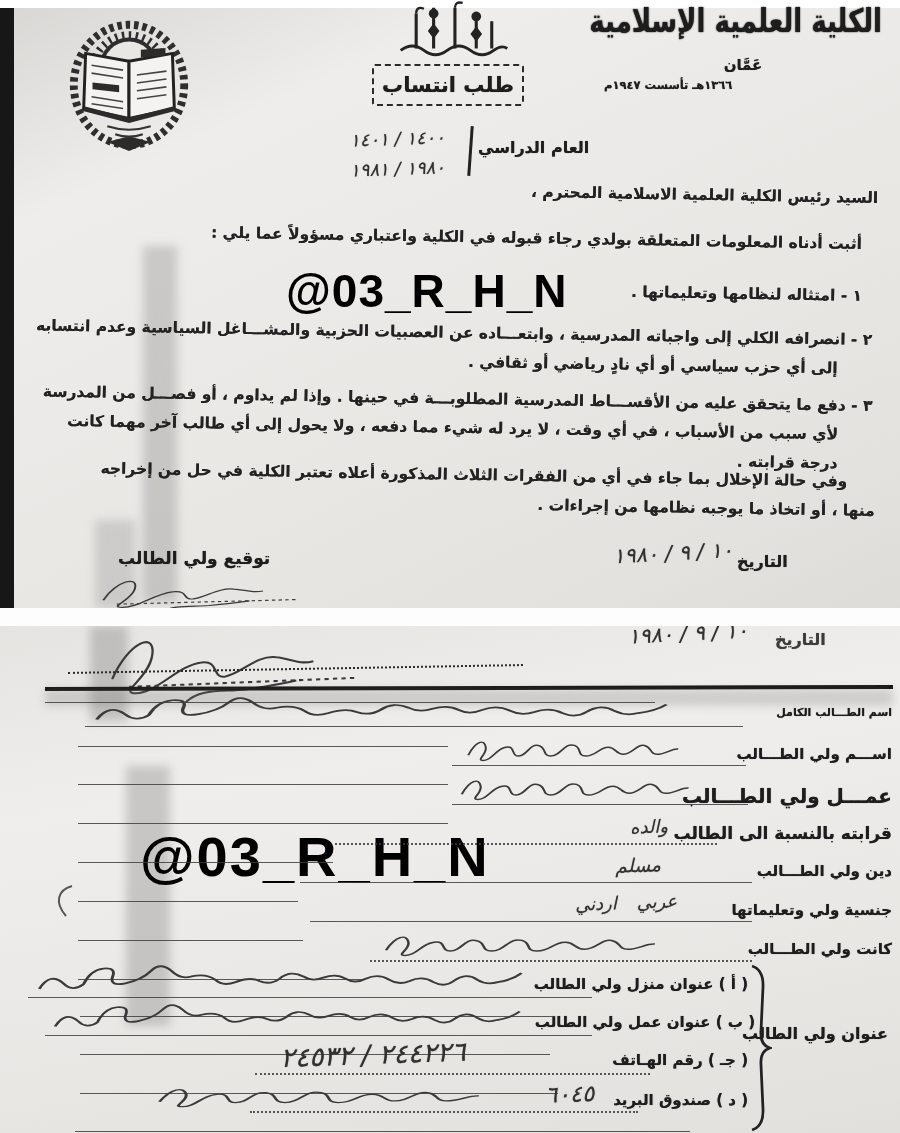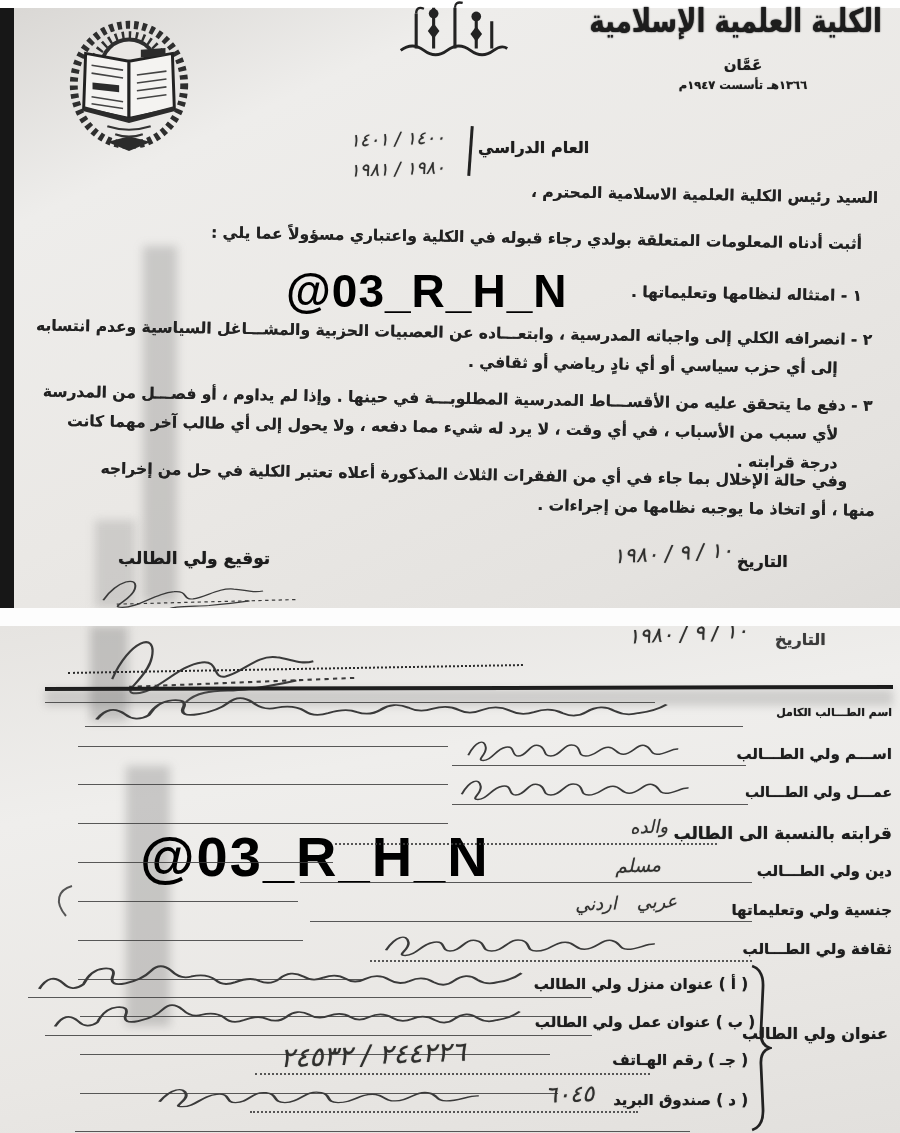--- a/index.html
+++ b/index.html
@@ -69,25 +69,29 @@
     <g stroke="#232323" fill="none" stroke-width="3.2">
       <path d="M22,50 V14 M40,50 V8 M62,50 V8 M84,50 V12 M100,50 V22"></path>
       <path d="M22,14 q0,-8 8,-5 M62,8 q0,-7 8,-5" stroke-width="2.4"></path>
     </g>
     <circle cx="40" cy="14" r="5" fill="#232323"></circle>
       <circle cx="84" cy="17" r="5" fill="#232323"></circle>
     <path d="M40,24 l6,8 -6,8 -6,-8 Z" fill="#232323"></path>
     <path d="M84,27 l6,8 -6,8 -6,-8 Z" fill="#232323"></path>
     <path d="M6,52 q12,-9 24,0 q12,9 24,0 q12,-9 24,0 q12,9 24,0 q8,-6 14,-2" stroke="#232323" stroke-width="3" fill="none"></path>
   </svg>
+  <div class="abs p" style="left:372px;top:64px;width:148px;height:38px;line-height:38px;text-align:center;
+              font-size:21px;border:2.5px dashed #2b2b2b;border-radius:3px;">
+    <span>طلب انتساب</span>
+  </div>
 
   <div class="abs p" style="right:18px;top:6px;width:278px;text-align:center;font-size:26px;
               text-shadow:0 0 1.4px #000;transform:scaleY(1.25);">الكلية العلمية الإسلامية</div>
   <div class="abs p" style="right:18px;top:56px;width:278px;text-align:center;font-size:15px;">عَمَّان</div>
-  <div class="abs p" style="right:18px;top:78px;width:278px;text-align:center;font-size:11.5px;letter-spacing:1px;">١٣٦٦هـ تأسست ١٩٤٧م</div>
+  <div class="abs p" style="right:18px;top:78px;width:278px;text-align:left;font-size:11.5px;letter-spacing:1px;">١٣٦٦هـ تأسست ١٩٤٧م</div>
 
   <div class="abs p" style="left:478px;top:138px;font-size:16px;">العام الدراسي</div>
   <div class="abs" style="left:469px;top:126px;width:2.5px;height:50px;background:#222;transform:rotate(4deg);"></div>
   <div class="abs hw" style="left:330px;top:128px;width:135px;text-align:center;font-size:18px;">١٤٠٠ / ١٤٠١</div>
   <div class="abs hw" style="left:330px;top:158px;width:135px;text-align:center;font-size:18px;">١٩٨٠ / ١٩٨١</div>
 
   <div class="abs bodytxt tilt" style="right:22px;top:184px;white-space:nowrap;">السيد رئيس الكلية العلمية الاسلامية المحترم ،</div>
   <div class="abs bodytxt tilt" style="right:38px;top:230px;white-space:nowrap;">أثبت أدناه المعلومات المتعلقة بولدي رجاء قبوله في الكلية واعتباري مسؤولاً عما يلي :</div>
   <div class="abs bodytxt tilt" style="right:38px;top:282px;white-space:nowrap;">١ - امتثاله لنظامها وتعليماتها .</div>
   <div class="abs bodytxt tilt item" style="left:25px;right:28px;top:326px;">٢ - انصرافه الكلي إلى واجباته المدرسية ، وابتعـــاده عن العصبيات الحزبية والمشـــاغل السياسية وعدم انتسابه إلى أي حزب سياسي أو أي نادٍ رياضي أو ثقافي .</div>
@@ -117,25 +121,25 @@
     <div class="abs" style="left:68px;top:42px;width:455px;border-top:2px dotted #2a2a2a;transform:rotate(-1deg);"></div>
 
     <div class="abs" style="left:45px;top:60px;width:848px;height:3.5px;background:#151515;transform:rotate(-.15deg);"></div>
     <div class="abs" style="left:45px;top:63px;width:848px;height:17px;background:rgba(110,110,110,.25);filter:blur(4px);"></div>
     <div class="abs ln" style="left:45px;top:76px;width:610px;"></div>
 
     <div class="abs wm" style="left:140px;top:198px;font-size:56px;letter-spacing:2px;">@03_R_H_N</div>
 
     <div class="abs p" style="right:8px;top:80px;font-size:11px;">اسم الطـــالب الكامل</div>
     <div class="abs p" style="right:8px;top:119px;font-size:15px;">اســـم ولي الطـــالب</div>
-    <div class="abs p" style="right:8px;top:158px;font-size:14px;margin-left:31px;">عمـــل ولي الطـــالب</div>
+    <div class="abs p" style="right:8px;top:158px;font-size:20px;margin-left:31px;">عمـــل ولي الطـــالب</div>
     <div class="abs p" style="right:8px;top:197px;font-size:17px;">قرابته بالنسبة الى الطالب</div>
     <div class="abs p" style="right:8px;top:236px;font-size:15px;margin-left:44px;">دين ولي الطـــالب</div>
     <div class="abs p" style="right:8px;top:275px;font-size:15px;">جنسية ولي وتعليماتها</div>
-    <div class="abs p" style="right:8px;top:314px;font-size:15px;">ثقافة ولي الطـــالب</div>
+    <div class="abs p" style="right:8px;top:314px;font-size:15px;">كانت ولي الطـــالب</div>
 
     <div class="abs ln" style="left:85px;top:100px;width:658px;"></div>
     <div class="abs ln" style="left:78px;top:120px;width:370px;"></div>
     <div class="abs ln" style="left:452px;top:139px;width:294px;"></div>
     <div class="abs ln" style="left:78px;top:158px;width:370px;"></div>
     <div class="abs ln" style="left:452px;top:178px;width:296px;"></div>
     <div class="abs ln" style="left:78px;top:197px;width:370px;"></div>
     <div class="abs ln dot" style="left:335px;top:217px;width:382px;"></div>
     <div class="abs ln" style="left:78px;top:236px;width:255px;"></div>
     <div class="abs ln" style="left:300px;top:256px;width:452px;"></div>

